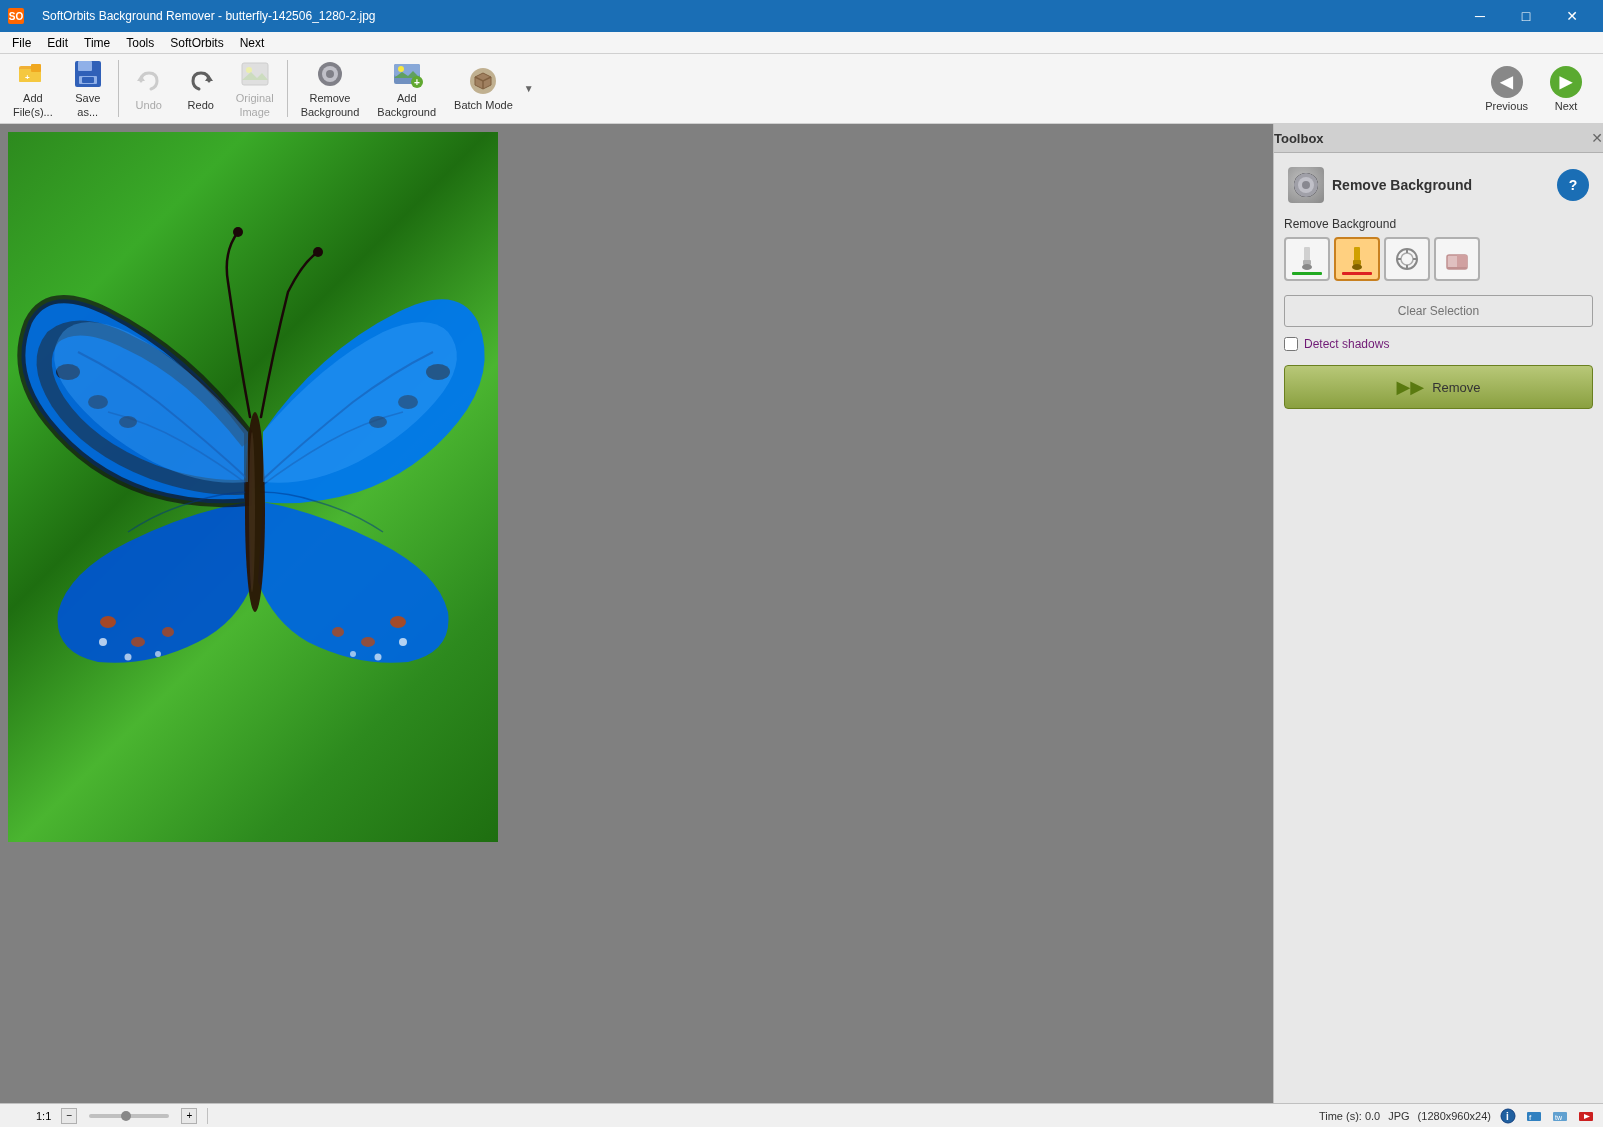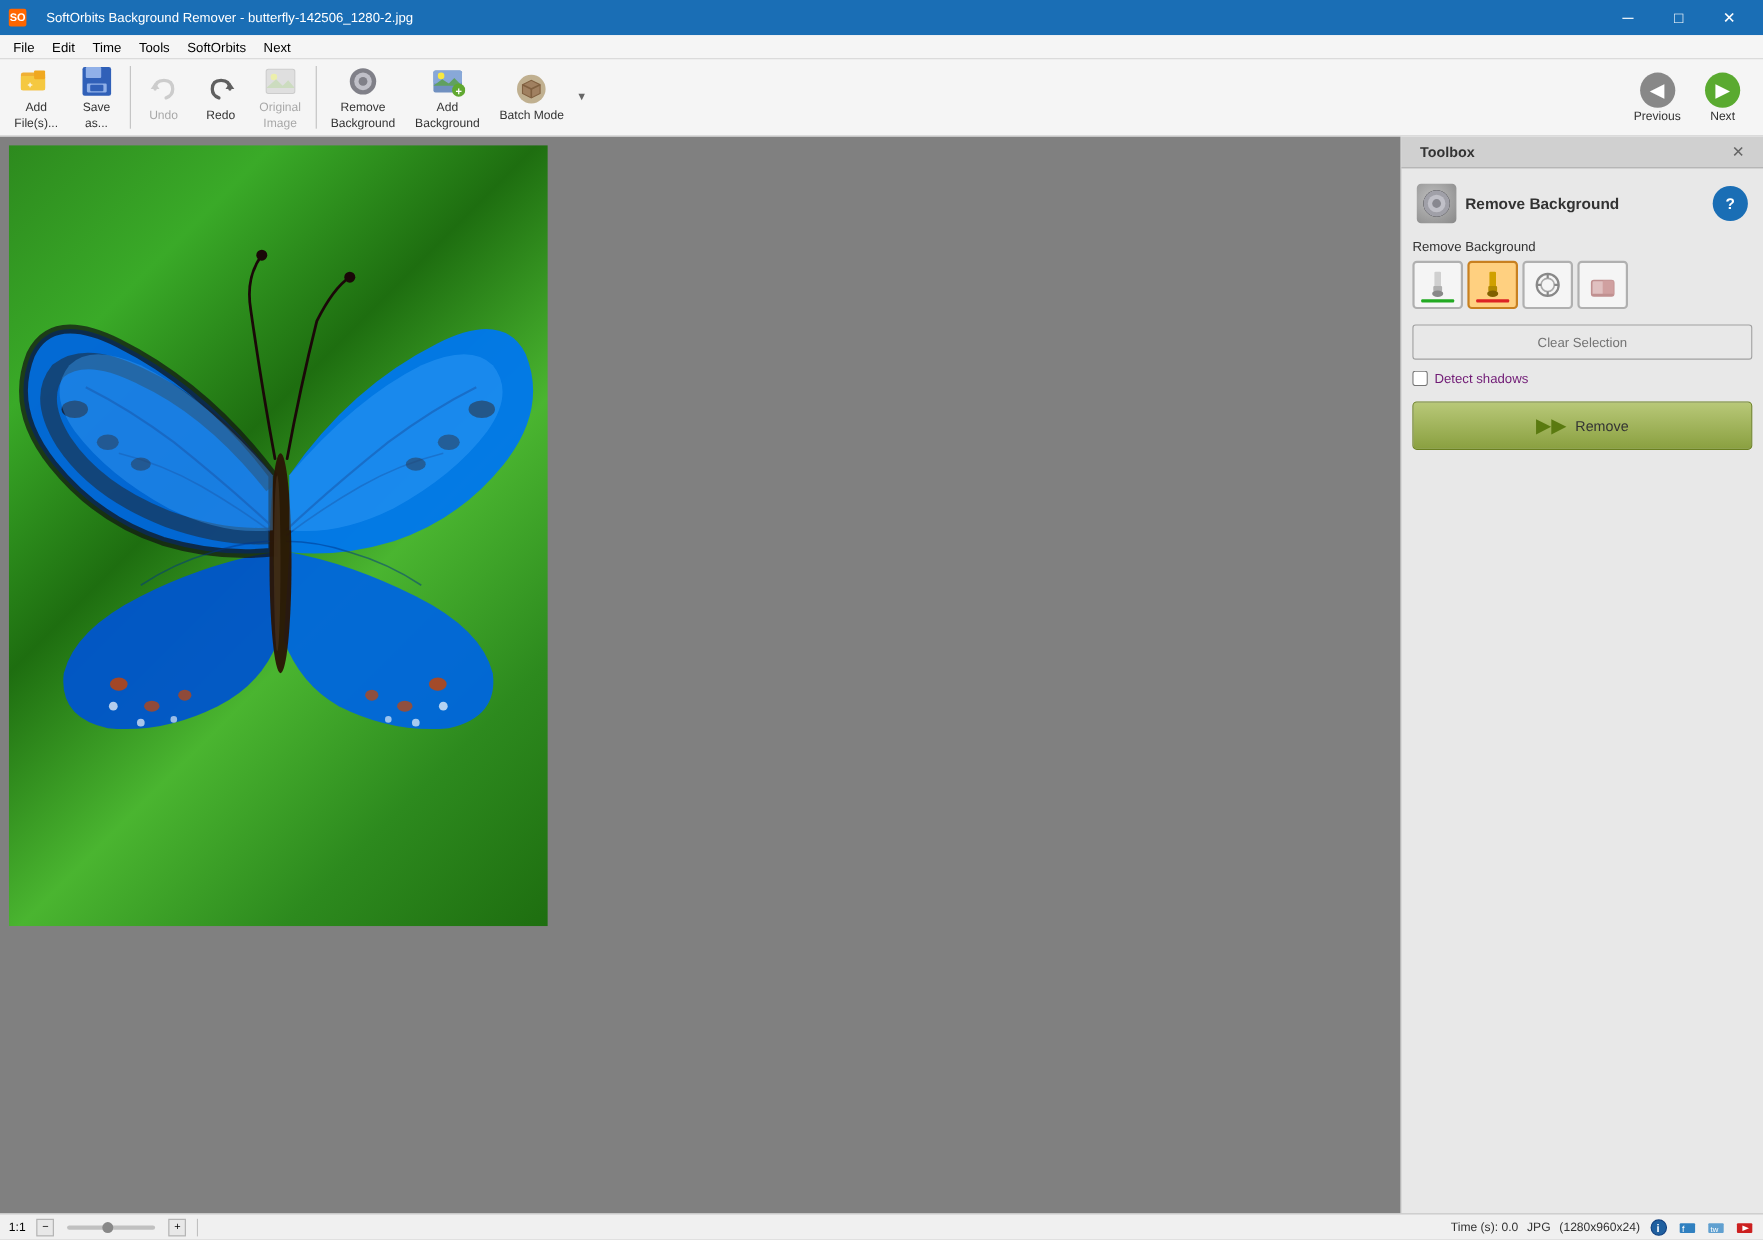--- a/index.html
+++ b/index.html
@@ -147,21 +147,21 @@
     .right-panel {
       width: 330px;
       background: #e8e8e8;
       border-left: 1px solid #c0c0c0;
       display: flex;
       flex-direction: column;
       flex-shrink: 0;
     }
     .toolbox-header {
       background: #d0d0d0;
-      padding: 6px 17px;
+      padding: 6px 0;
       display: flex;
       align-items: center;
       justify-content: space-between;
       border-bottom: 1px solid #b0b0b0;
     }
     .toolbox-title { font-size: 13px; font-weight: 600; color: #333; }
     .toolbox-close { cursor: pointer; color: #666; font-size: 14px; }
 
     .toolbox-content { padding: 10px; flex: 1; }
 
@@ -285,21 +285,21 @@
     .status-bar {
       background: #f0f0f0;
       border-top: 1px solid #c0c0c0;
       height: 24px;
       display: flex;
       align-items: center;
       padding: 0 8px;
       gap: 10px;
       flex-shrink: 0;
     }
-    .status-zoom { display: flex; align-items: center; gap: 4px; font-size: 11px; }
+    .status-zoom { display: flex; align-items: center; gap: 4px; font-size: 11px; margin-left: 28px; }
     .zoom-btn { width: 16px; height: 16px; border: 1px solid #b0b0b0; background: #e8e8e8; cursor: pointer; display: flex; align-items: center; justify-content: center; font-size: 10px; }
     .zoom-slider { width: 80px; height: 4px; background: #c0c0c0; border-radius: 2px; position: relative; cursor: pointer; margin: 0 2px; }
     .zoom-handle { width: 10px; height: 10px; background: #888; border-radius: 50%; position: absolute; top: -3px; left: 40%; }
     .status-sep { width: 1px; height: 16px; background: #c0c0c0; }
     .status-item { font-size: 11px; color: #333; }
     .status-right { margin-left: auto; display: flex; align-items: center; gap: 8px; }
     .status-icon { width: 18px; height: 18px; display: flex; align-items: center; justify-content: center; }
 
     .toolbar-expand { font-size: 10px; color: #666; }
   </style>

